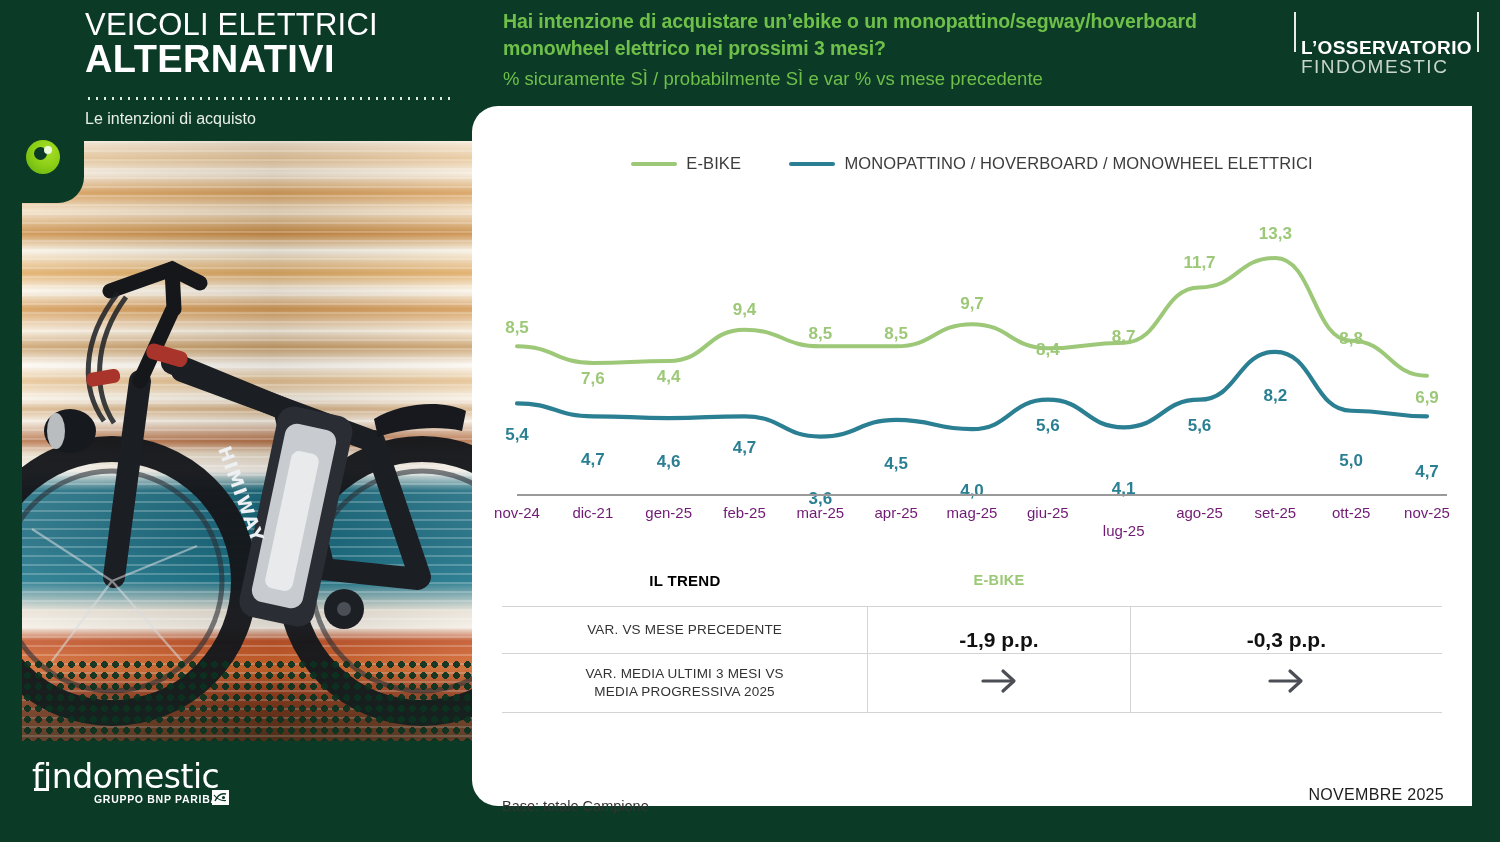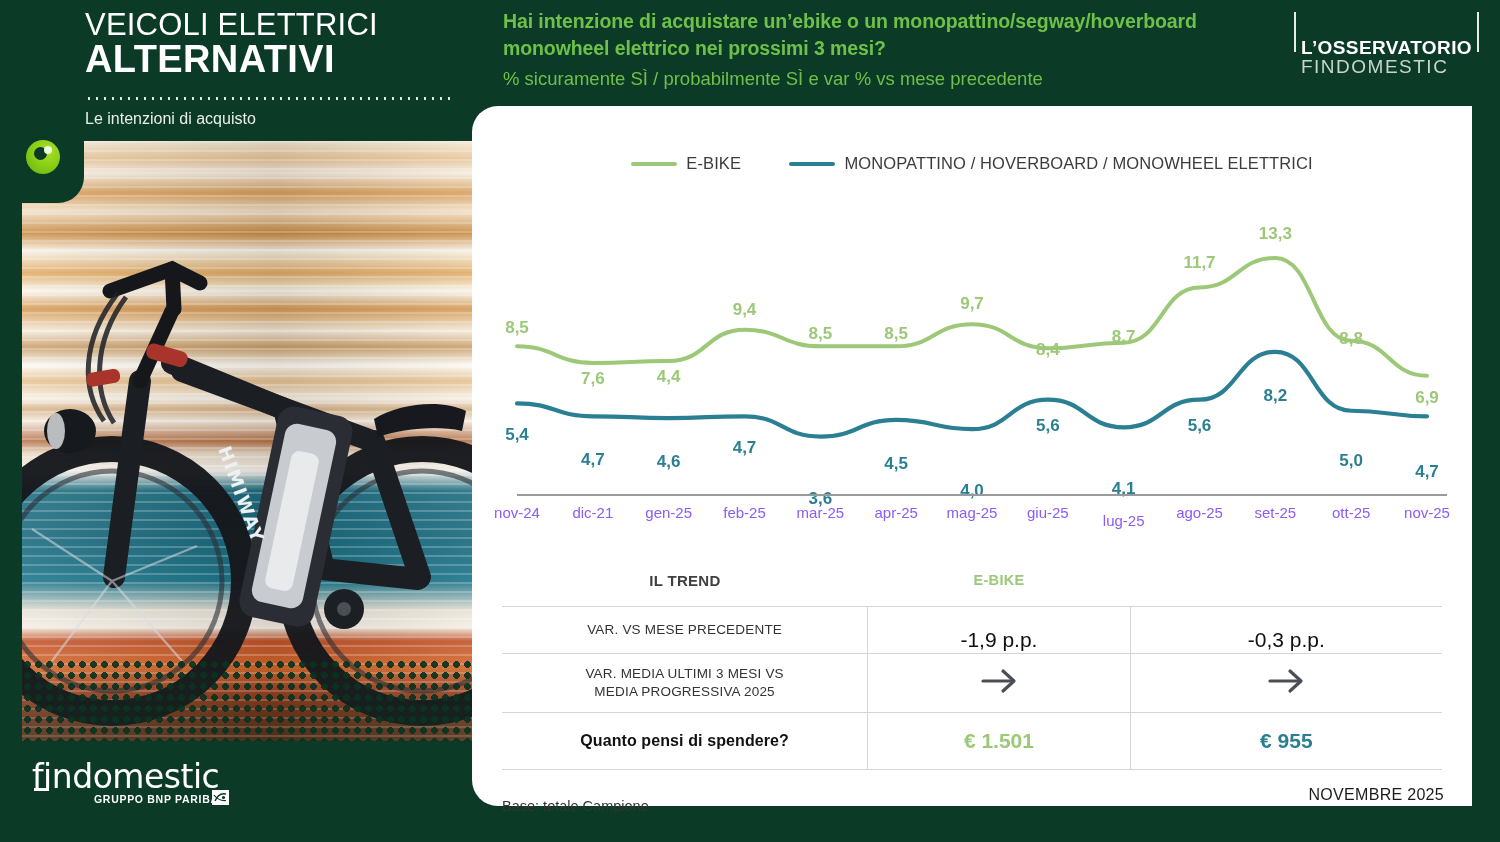--- a/index.html
+++ b/index.html
@@ -156,21 +156,21 @@
   .chart{position:absolute;left:20px;top:110px;width:960px;height:290px;}
   .chart svg{display:block;}
   .axis-rule{
     position:absolute;left:45px;top:388px;width:930px;height:2px;background:#9a9a9a;
   }
   .xaxis{
     position:absolute;left:20px;top:398px;width:960px;height:24px;
   }
   .xtick{
     position:absolute;transform:translateX(-50%);
-    color:#8b5cf6;font-size:15px;white-space:nowrap;
+    color:#701a75;font-size:15px;white-space:nowrap;
   }
 
   
   .vlabel{
     position:absolute;transform:translateX(-50%);
     font-size:17px;font-weight:bold;white-space:nowrap;
   }
   .v-green{color:#9cc878;}
   .v-blue{color:#2b7f93;}
 
@@ -179,31 +179,31 @@
     position:absolute;left:30px;top:448px;width:940px;
   }
   .trow{display:flex;align-items:stretch;}
   .tcell{display:flex;align-items:center;justify-content:center;text-align:center;}
   .c1{width:366px;}
   .c2{width:262px;border-left:1px solid #d4d4d4;}
   .c3{width:312px;border-left:1px solid #d4d4d4;}
 
   .head-row{height:52px;}
   .head-row .c2,.head-row .c3{border-left:none;}
-  .h-trend{color:#404040;font-size:15px;font-weight:bold;letter-spacing:.3px;}
+  .h-trend{color:#000000;font-size:15px;font-weight:bold;letter-spacing:.3px;}
   .h-green{color:#9cc878;font-size:14.5px;font-weight:bold;letter-spacing:.3px;}
   .h-blue{color:#2b7f93;font-size:14px;font-weight:bold;letter-spacing:.2px;line-height:1.25;}
 
   .r1{height:46px;border-top:1px solid #d4d4d4;border-bottom:1px solid #d4d4d4;}
   .r2{height:58px;border-bottom:1px solid #d4d4d4;}
   .r3{height:56px;border-bottom:1px solid #d4d4d4;}
 
   .lbl-reg{color:#333;font-size:13.5px;letter-spacing:.2px;line-height:1.3;}
   .lbl-bold{color:#111;font-size:16px;font-weight:bold;letter-spacing:.1px;}
-  .val-bold{color:#111;font-size:21px;font-weight:normal;margin-top:19px;}
+  .val-bold{color:#111;font-size:21px;font-weight:bold;margin-top:19px;}
   .val-green{color:#9cc878;font-size:21px;font-weight:bold;}
   .val-blue{color:#2b7f93;font-size:21px;font-weight:bold;}
   .arrow-ico{display:block;}
 
   .base-txt{
     position:absolute;left:30px;top:692px;color:#333;font-size:14.5px;
   }
   .month-txt{
     position:absolute;right:28px;top:680px;color:#1c1c1c;font-size:16px;
     font-weight:400;letter-spacing:.3px;
@@ -364,21 +364,21 @@
     <div class="axis-rule"></div>
     <div class="xaxis" id="xaxis">
         <div class="xtick" style="left: 25px; top: 0px;">nov-24</div>
         <div class="xtick" style="left: 100.833px; top: 0px;">dic-21</div>
         <div class="xtick" style="left: 176.667px; top: 0px;">gen-25</div>
         <div class="xtick" style="left: 252.5px; top: 0px;">feb-25</div>
         <div class="xtick" style="left: 328.333px; top: 0px;">mar-25</div>
         <div class="xtick" style="left: 404.167px; top: 0px;">apr-25</div>
         <div class="xtick" style="left: 480px; top: 0px;">mag-25</div>
         <div class="xtick" style="left: 555.833px; top: 0px;">giu-25</div>
-        <div class="xtick" style="left: 631.667px; top: 8px;">lug-25</div>
+        <div class="xtick" style="left: 631.667px; top: 18px;">lug-25</div>
         <div class="xtick" style="left: 707.5px; top: 0px;">ago-25</div>
         <div class="xtick" style="left: 783.333px; top: 0px;">set-25</div>
         <div class="xtick" style="left: 859.167px; top: 0px;">ott-25</div>
         <div class="xtick" style="left: 935px; top: 0px;">nov-25</div>
       </div>
 
     <div class="tbl">
 
       <div class="trow head-row">
         <div class="tcell c1">
@@ -423,29 +423,18 @@
             <svg width="42" height="30" viewBox="0 0 42 30">
                 <g stroke="#4b4f55" stroke-width="3.2" fill="none" stroke-linecap="round" stroke-linejoin="round">
                   <line x1="5" y1="15" x2="35" y2="15"></line>
                   <polyline points="25,5 36,15 25,25"></polyline>
                 </g>
               </svg>
           </span>
         </div>
       </div>
 
-      <div class="trow r3">
-        <div class="tcell c1">
-          <span class="lbl-bold">Quanto pensi di spendere?</span>
-        </div>
-        <div class="tcell c2">
-          <span class="val-green">€ 1.501</span>
-        </div>
-        <div class="tcell c3">
-          <span class="val-blue">€ 955</span>
-        </div>
-      </div>
     </div>
 
     <div class="base-txt">Base: totale Campione</div>
     <div class="month-txt">NOVEMBRE 2025</div>
   </div>
 </div>
 
 </body></html>

